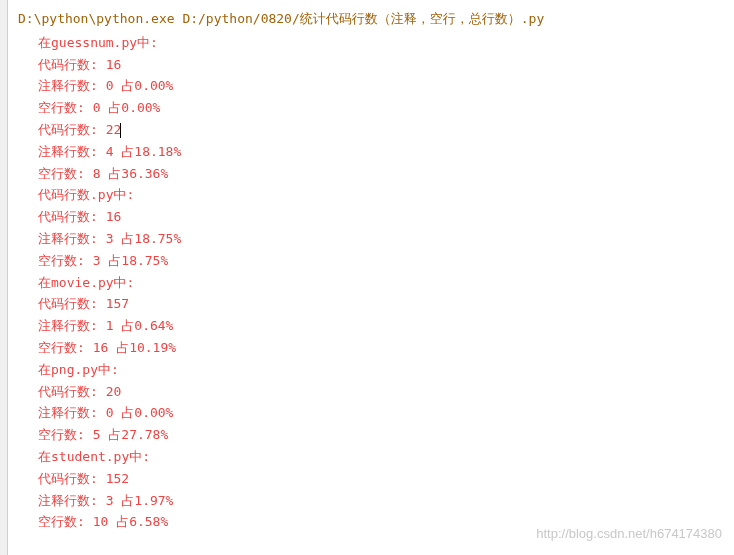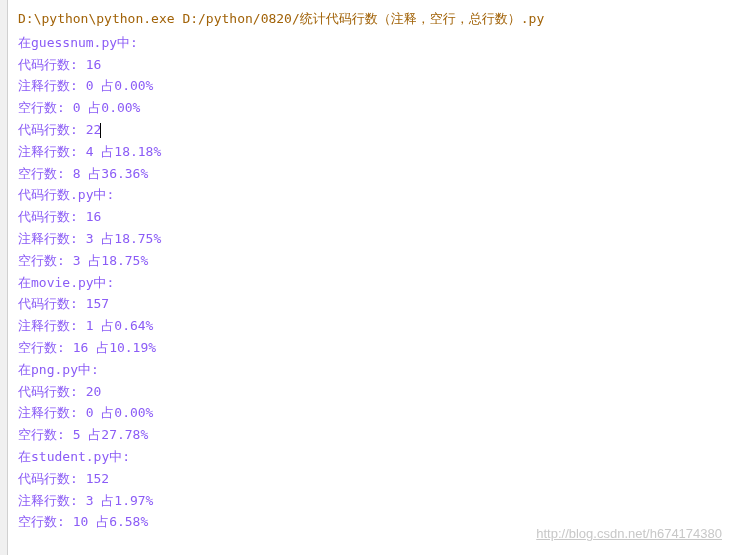--- a/index.html
+++ b/index.html
@@ -27,39 +27,39 @@
     }
     .console {
       padding: 8px 0 8px 18px;
       line-height: 21.8px;
     }
     .header-line {
       color: #a16207;
       margin-bottom: 2px;
     }
     .out-line {
-      color: #8b5cf6;
+      color: #ef4444;
       position: relative;
+      margin-left: 20px;
     }
     .cursor-mark {
       display: inline-block;
       width: 1px;
       height: 15px;
       background: #000000;
       vertical-align: middle;
       margin-left: -1px;
     }
     .watermark {
       position: absolute;
       right: 12px;
       bottom: 14px;
       color: #c8c8c8;
       font-size: 13px;
       font-family: Arial, sans-serif;
-      text-decoration: underline;
     }
   </style>
 </head>
 <body>
 
 <div class="left-gutter"></div>
 
 <div class="console">
   <div class="header-line">
     <span>D:\python\python.exe</span>

